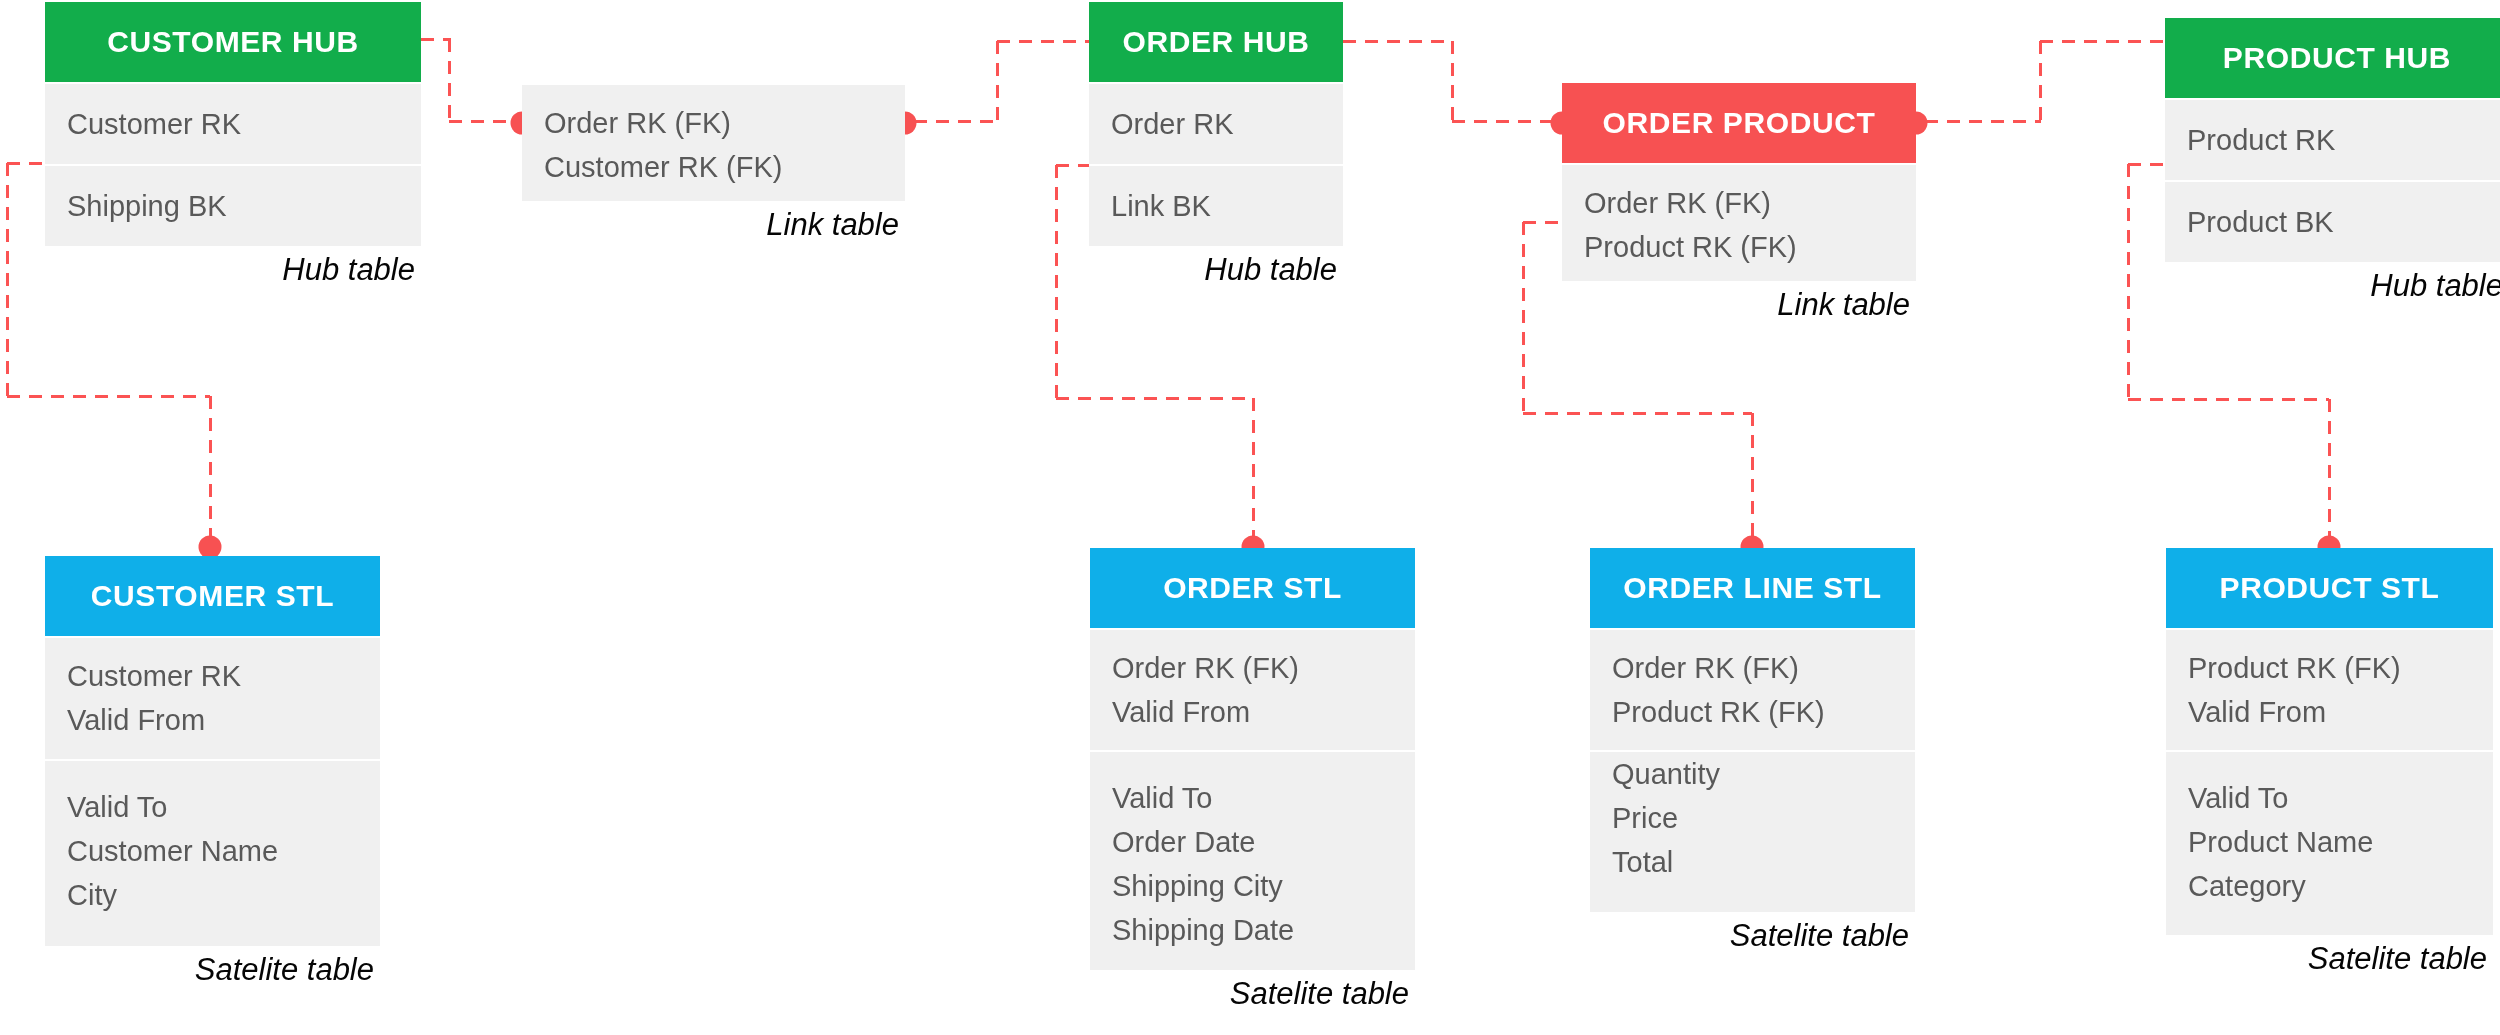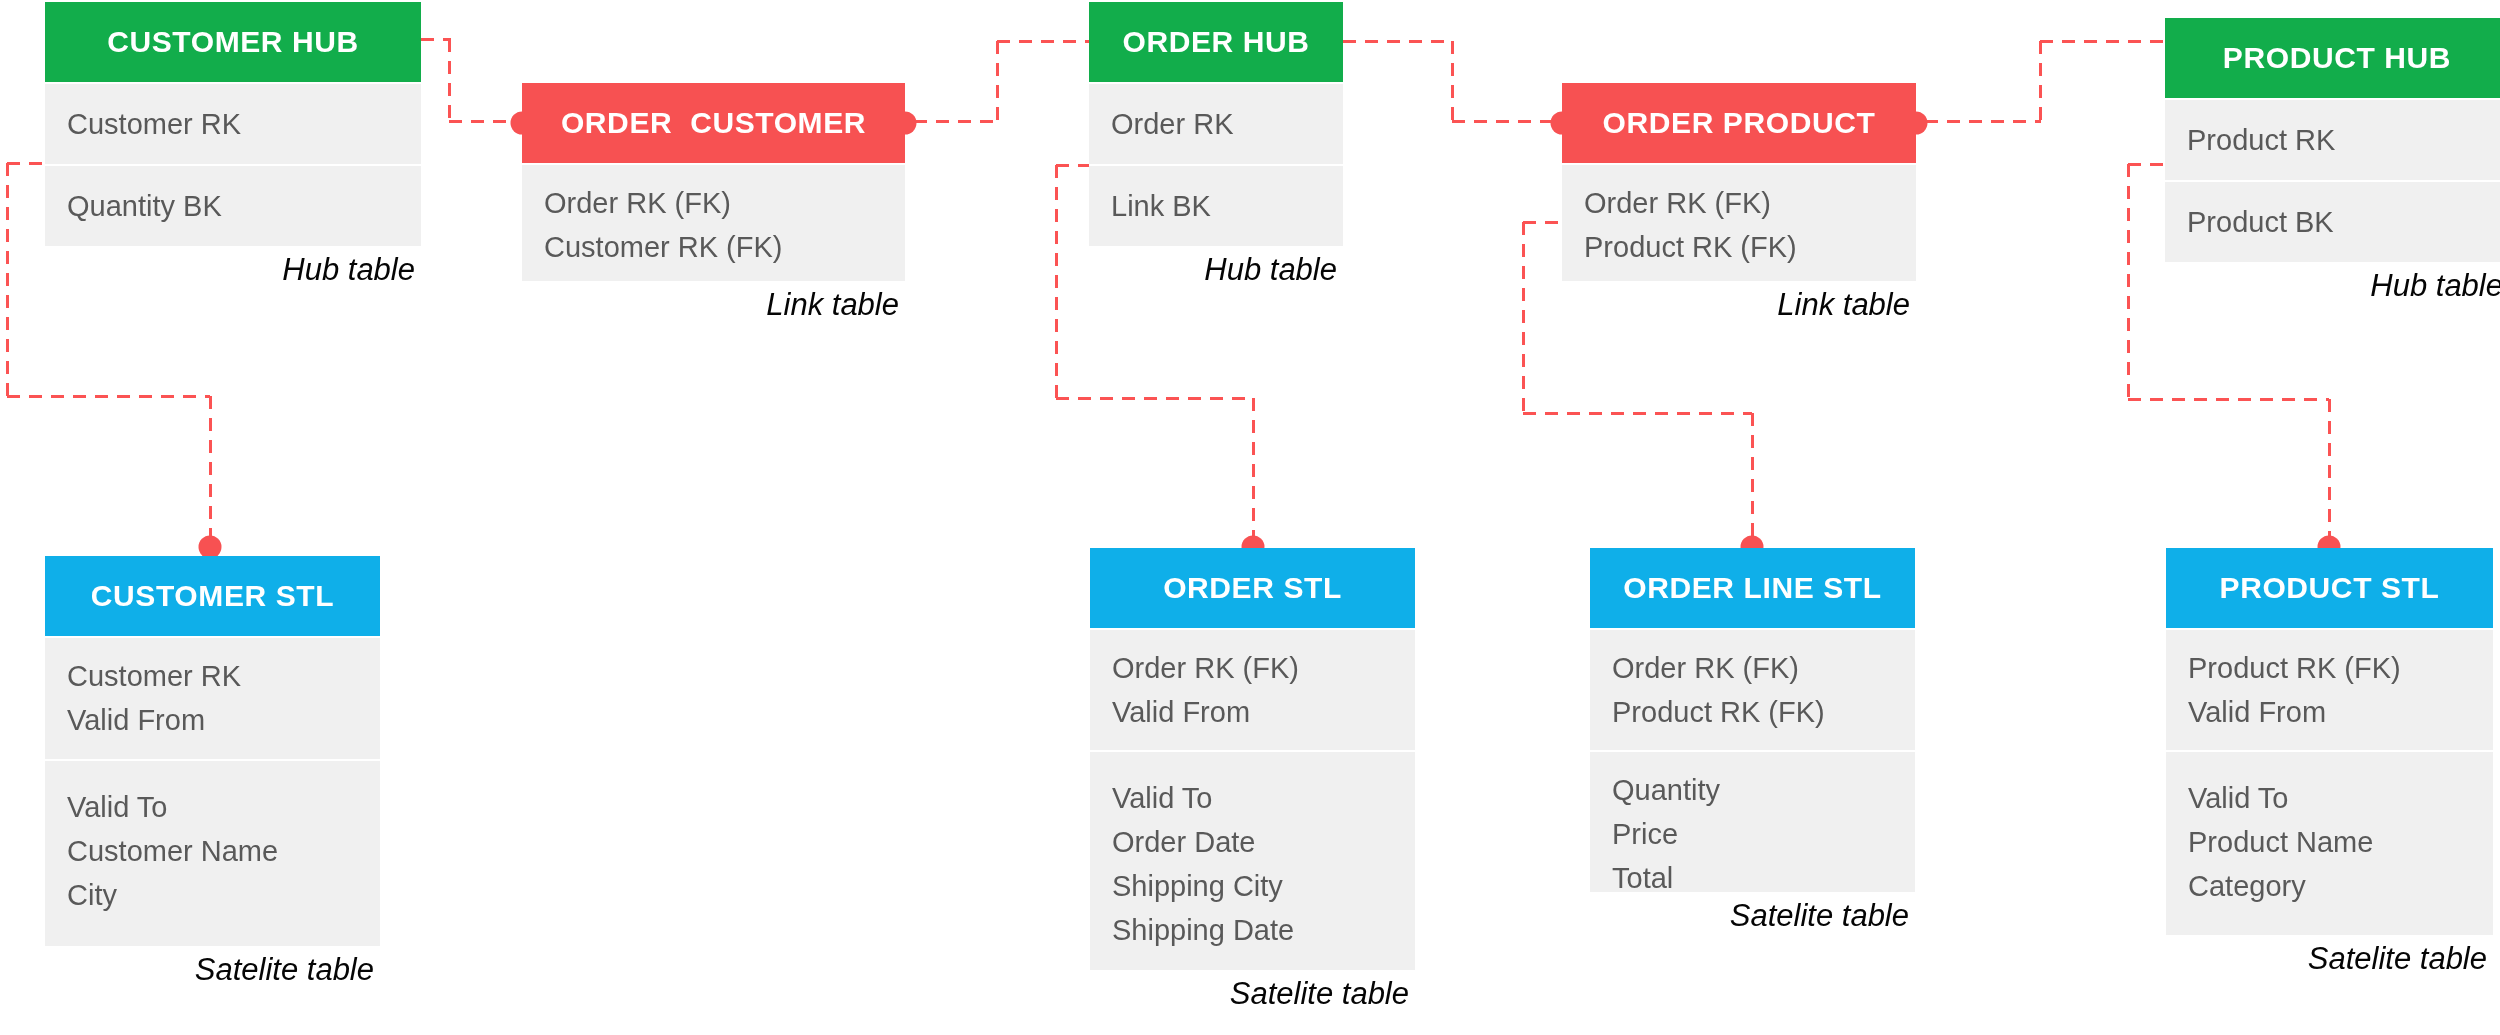--- a/index.html
+++ b/index.html
@@ -71,26 +71,25 @@
     <div class="dot" style="left: 1916px; top: 123px;"></div>
     <div class="dot" style="left: 210px; top: 547px;"></div>
     <div class="dot" style="left: 1253px; top: 547px;"></div>
     <div class="dot" style="left: 1752px; top: 547px;"></div>
     <div class="dot" style="left: 2329px; top: 547px;"></div>
   </div>
 
 <div class="tbl" style="left:45px;top:2px;width:376px;">
   <div class="hdr green">CUSTOMER HUB</div>
   <div class="row single">Customer RK</div>
-  <div class="row single">Quantity BK</div>
+  <div class="row single">Shipping BK</div>
   <div class="lbl">Hub table</div>
 </div>
 
 <div class="tbl" style="left:522px;top:83px;width:383px;">
-  <div class="hdr red">ORDER  CUSTOMER</div>
   <div class="row" style="height:116px;padding-top:16px;">Order RK (FK)
 Customer RK (FK)</div>
   <div class="lbl">Link table</div>
 </div>
 
 <div class="tbl" style="left:1089px;top:2px;width:254px;">
   <div class="hdr green">ORDER HUB</div>
   <div class="row single">Order RK</div>
   <div class="row single">Link BK</div>
   <div class="lbl">Hub table</div>
@@ -128,21 +127,21 @@
 Order Date
 Shipping City
 Shipping Date</div>
   <div class="lbl">Satelite table</div>
 </div>
 
 <div class="tbl" style="left:1590px;top:548px;width:325px;">
   <div class="hdr blue">ORDER LINE STL</div>
   <div class="row" style="height:120px;padding-top:16px;">Order RK (FK)
 Product RK (FK)</div>
-  <div class="row" style="height:140px;padding-top:16px;">Quantity
+  <div class="row" style="height:160px;">Quantity
 Price
 Total</div>
   <div class="lbl">Satelite table</div>
 </div>
 
 <div class="tbl" style="left:2166px;top:548px;width:327px;">
   <div class="hdr blue">PRODUCT STL</div>
   <div class="row" style="height:120px;padding-top:16px;">Product RK (FK)
 Valid From</div>
   <div class="row" style="height:183px;padding-top:24px;">Valid To

